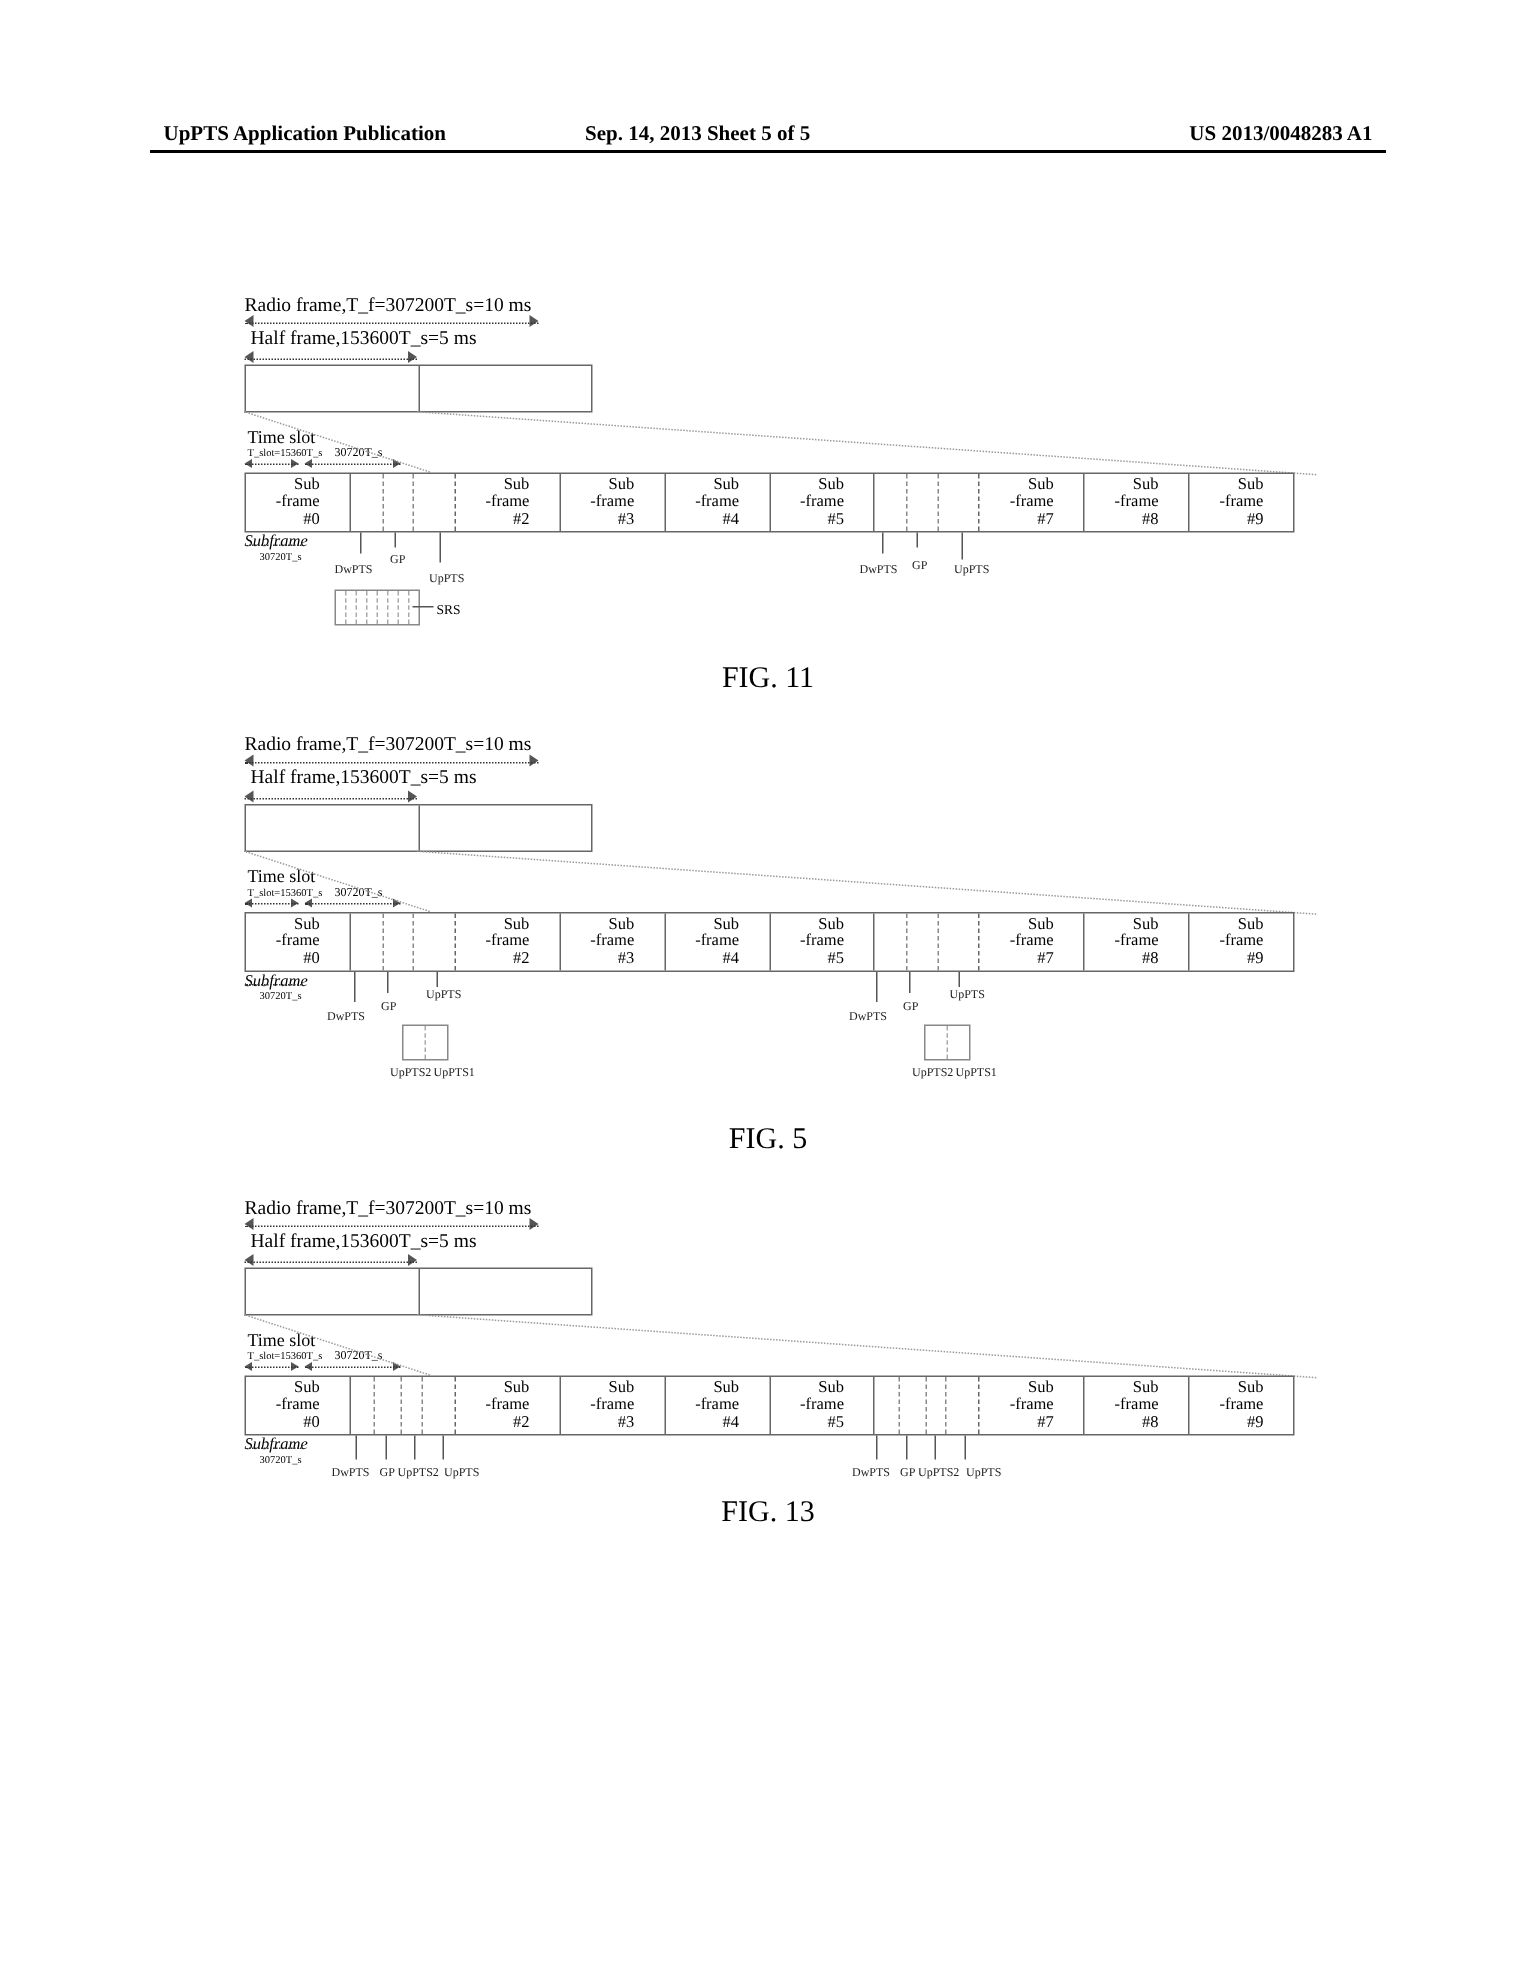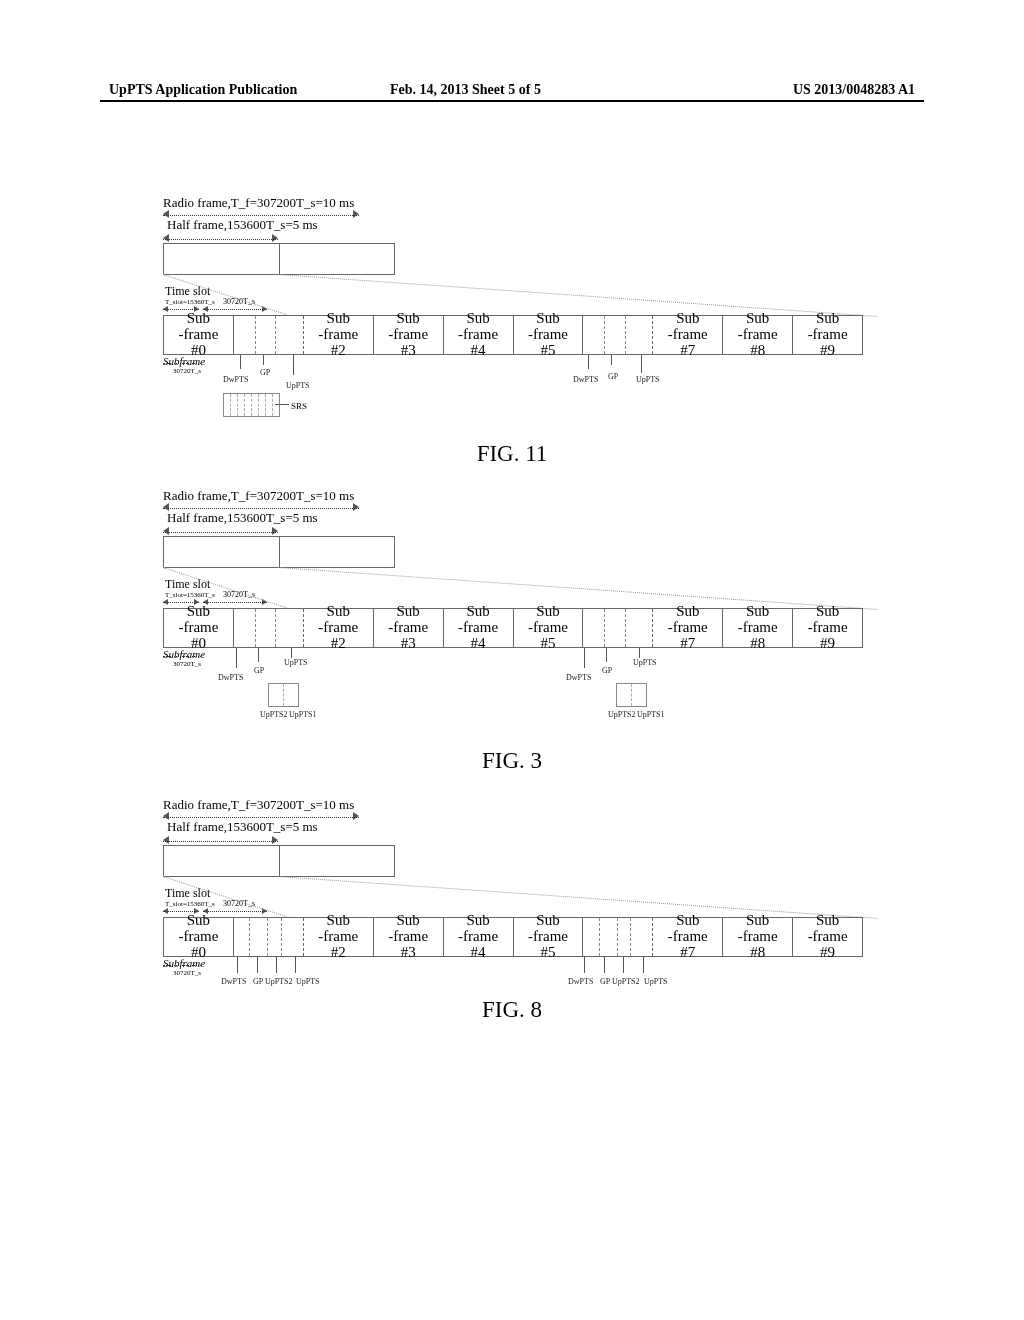--- a/index.html
+++ b/index.html
@@ -175,22 +175,22 @@
   }
 
   .subframes-row {
     position: absolute;
     top: 120px;
     left: 0;
     right: 0;
     display: flex;
     border: 1px solid #666;
     height: 38px;
-    font-size: 15px;
-    text-align: center;
+    font-size: 11px;
+    text-align: right;
   }
   .subframes-row .sf {
     flex: 1;
     border-right: 1px solid #666;
     display: flex;
     align-items: center;
     justify-content: center;
     line-height: 1.05;
     position: relative;
   }
@@ -266,29 +266,29 @@
     border-right: 1px dashed #aaa;
     width: 14px;
   }
   .uppts-split .seg:last-child { border-right: none; }
 
   .figure-caption {
     position: absolute;
     left: 0;
     right: 0;
     text-align: center;
-    font-size: 23px;
+    font-size: 20px;
   }
 </style>
 </head>
 <body>
 
 <div class="header">
   <span class="left">UpPTS Application Publication</span>
-  <span class="center">Feb. 14, 2013  Sheet 5 of 5</span>
+  <span class="center">Sep. 14, 2013  Sheet 5 of 5</span>
   <span class="right">US 2013/0048283 A1</span>
 </div>
 <div class="header-line"></div>
 
 <div class="diagram" style="top:195px;">
 
   <div class="radio-frame-label">Radio frame,T_f=307200T_s=10 ms</div>
   <div class="radio-frame-arrow">
       <span class="cap-l"></span>
       <span class="cap-r"></span>
@@ -482,21 +482,21 @@
   <span class="pts-label" style="top:170px; left:470px;">UpPTS</span>
 
   <div class="uppts-split" style="top:195px; left:453px;">
     <div class="seg"></div>
       <div class="seg"></div>
   </div>
   <span class="pts-label" style="top:222px; left:445px;">UpPTS2</span>
   <span class="pts-label" style="top:222px; left:474px;">UpPTS1</span>
 
 </div>
-<div class="figure-caption" style="top:748px;">FIG. 3</div>
+<div class="figure-caption" style="top:748px;">FIG. 5</div>
 
 <div class="diagram" style="top:797px;">
 
   <div class="radio-frame-label">Radio frame,T_f=307200T_s=10 ms</div>
   <div class="radio-frame-arrow">
       <span class="cap-l"></span>
       <span class="cap-r"></span>
     </div>
 
   <div class="half-frame-label">Half frame,153600T_s=5 ms</div>
@@ -577,13 +577,13 @@
   <div class="pts-line" style="top:160px; left:421px; height:16px;"></div>
   <div class="pts-line" style="top:160px; left:441px; height:16px;"></div>
   <div class="pts-line" style="top:160px; left:460px; height:16px;"></div>
   <div class="pts-line" style="top:160px; left:480px; height:16px;"></div>
   <span class="pts-label" style="top:180px; left:405px;">DwPTS</span>
   <span class="pts-label" style="top:180px; left:437px;">GP</span>
   <span class="pts-label" style="top:180px; left:449px;">UpPTS2</span>
   <span class="pts-label" style="top:180px; left:481px;">UpPTS</span>
 
 </div>
-<div class="figure-caption" style="top:997px;">FIG. 8</div>
+<div class="figure-caption" style="top:997px;">FIG. 13</div>
 
 </body></html>

